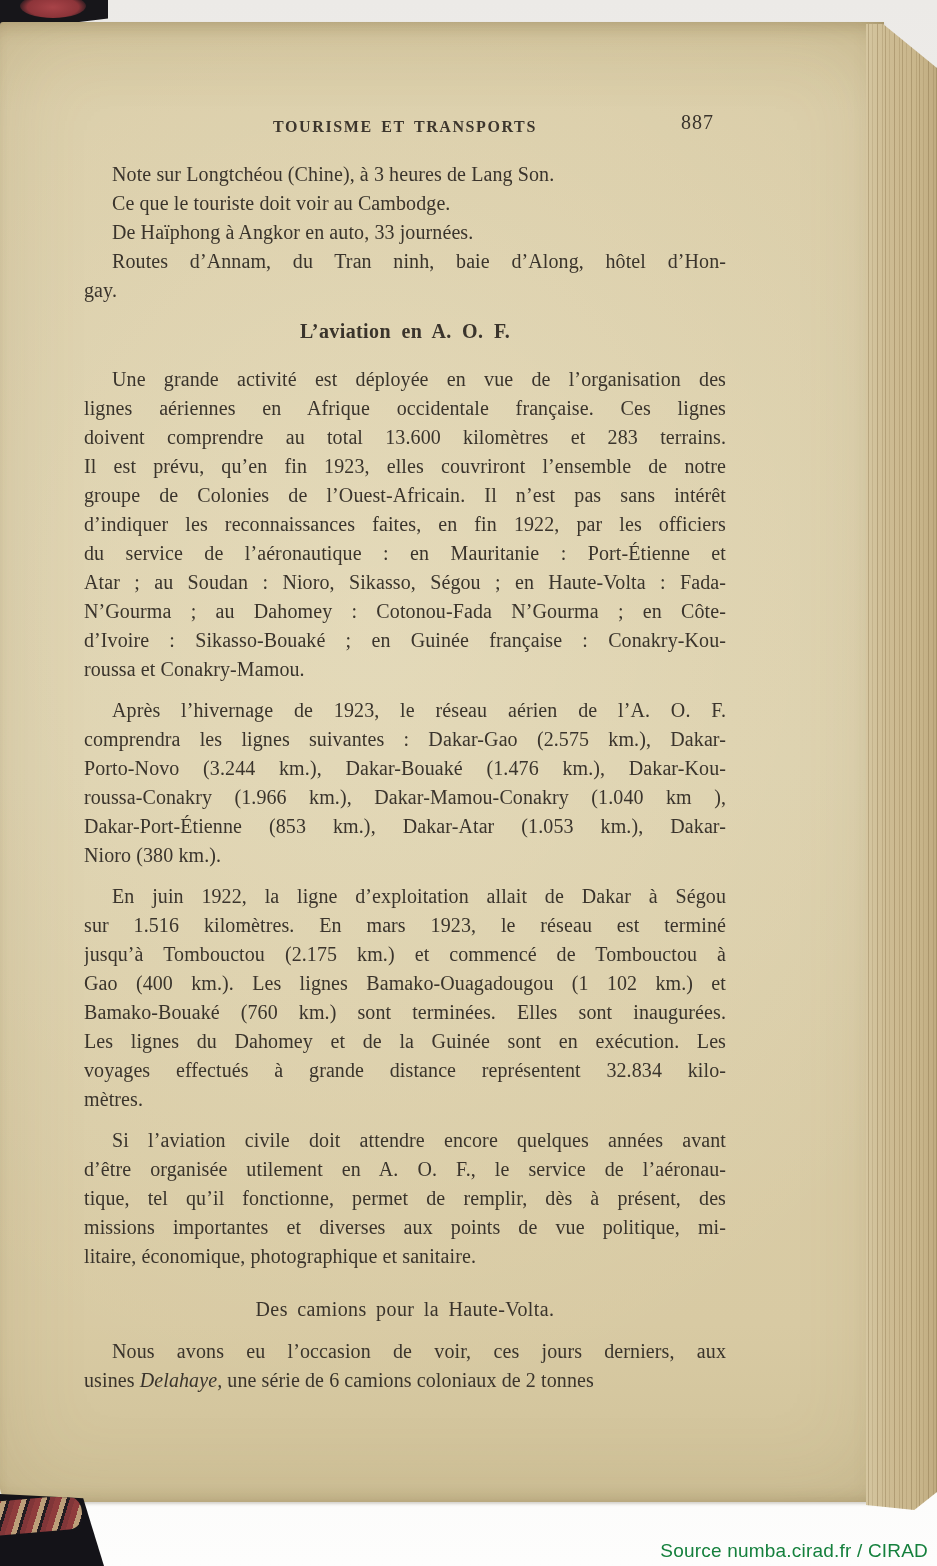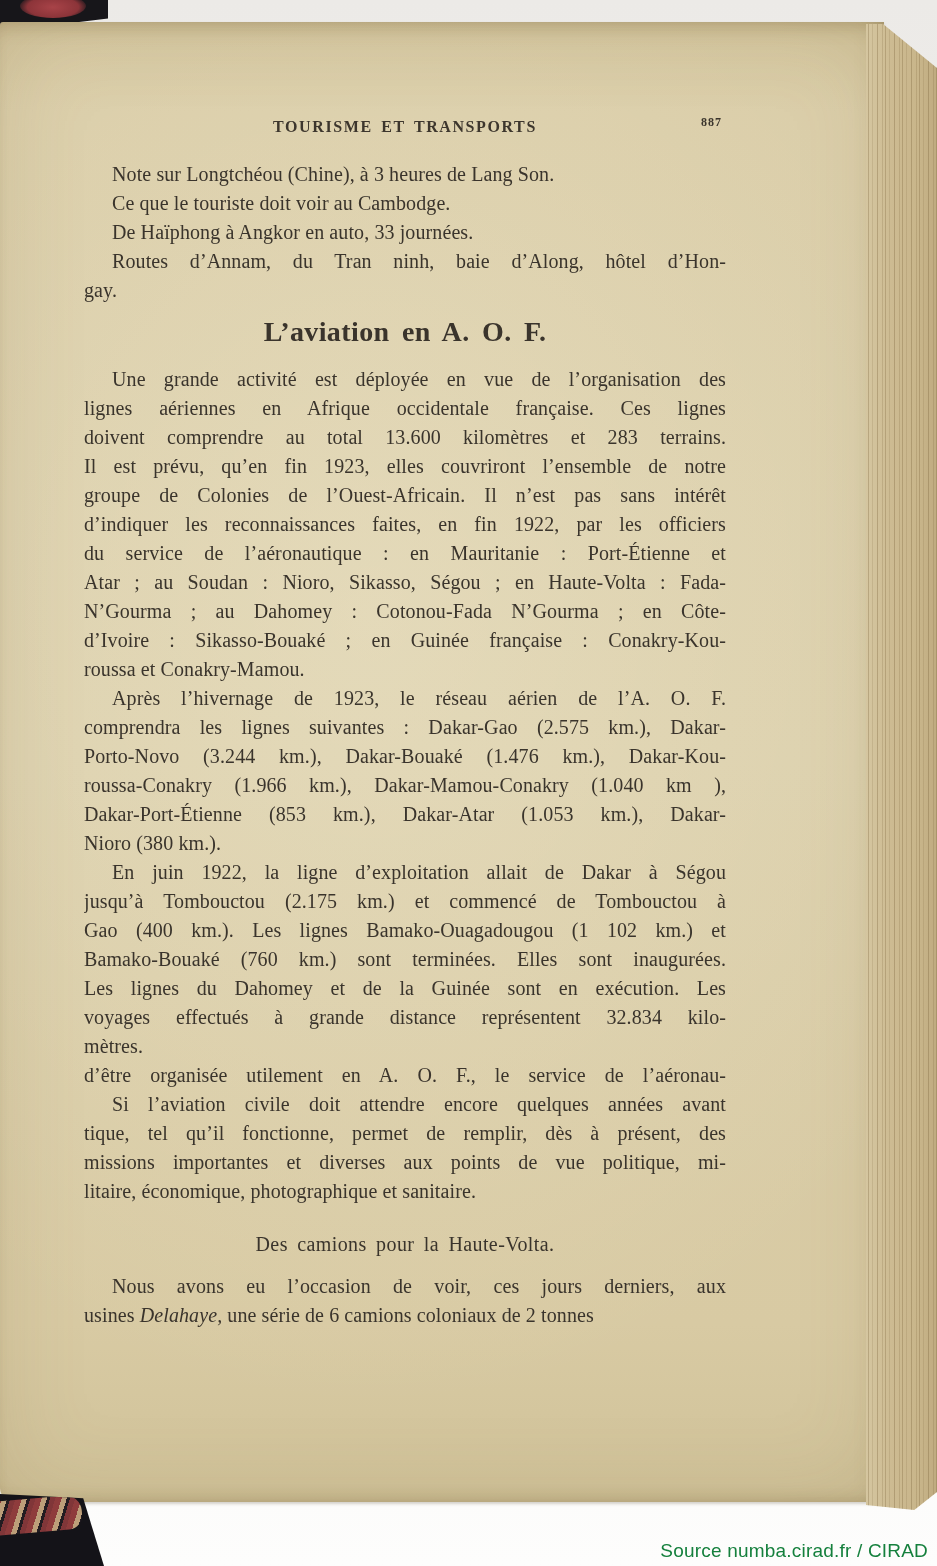--- a/index.html
+++ b/index.html
@@ -71,40 +71,40 @@
     color:#3a342c; font-size:20px; line-height:29px;
     letter-spacing:.1px;
   }
 
   .running-head { position:relative; margin-top:90px; height:22px; }
   .running-head .title {
     text-align:center; font-weight:bold; font-size:16px;
     letter-spacing:1.6px; word-spacing:3px; color:#3d362d;
   }
   .running-head .pagenum {
-    position:absolute; right:4px; top:-4px;
-    font-weight:bold; font-size:12px; letter-spacing:1px;
+    position:absolute; right:12px; top:-4px;
+    font-weight:normal; font-size:20px; letter-spacing:1px;
   }
 
   .intro { margin-top:26px; }
-  .para  { margin-top:0; }
+  .para  { margin-top:12px; }
   .para1 { margin-top:18px; }
   .para5 { margin-top:12px; }
 
   .line {
     height:29px; overflow:hidden;
     text-align:justify; text-align-last:justify;
   }
   .line.left { text-align:left; text-align-last:left; }
   .line.ind  { text-indent:28px; }
   .it { font-style:italic; }
 
   .h1 {
     margin-top:12px; height:30px; text-align:center;
-    font-weight:bold; font-size:28px; letter-spacing:.4px; word-spacing:5px;
+    font-weight:bold; font-size:20px; letter-spacing:.4px; word-spacing:5px;
   }
   .h2 {
     margin-top:24px; margin-bottom:12px; height:30px; text-align:center;
     font-weight:normal; font-size:20px; letter-spacing:.4px; word-spacing:4px;
   }
 
   .footer-credit {
     position:absolute; right:9px; bottom:4px;
     font-family:"Liberation Sans",sans-serif;
     font-size:19px; color:#15803d; letter-spacing:.2px;
@@ -153,31 +153,32 @@
       <div class="line ind">Après l’hivernage de 1923, le réseau aérien de l’A. O. F.</div>
       <div class="line">comprendra les lignes suivantes : Dakar-Gao (2.575 km.), Dakar-</div>
       <div class="line">Porto-Novo (3.244 km.), Dakar-Bouaké (1.476 km.), Dakar-Kou-</div>
       <div class="line">roussa-Conakry (1.966 km.), Dakar-Mamou-Conakry (1.040 km ),</div>
       <div class="line">Dakar-Port-Étienne (853 km.), Dakar-Atar (1.053 km.), Dakar-</div>
       <div class="line left">Nioro (380 km.).</div>
     </div>
 
     <div class="para">
       <div class="line ind">En juin 1922, la ligne d’exploitation allait de Dakar à Ségou</div>
+      <div class="line">sur 1.516 kilomètres. En mars 1923, le réseau est terminé</div>
       <div class="line">jusqu’à Tombouctou (2.175 km.) et commencé de Tombouctou à</div>
       <div class="line">Gao (400 km.). Les lignes Bamako-Ouagadougou (1 102 km.) et</div>
       <div class="line">Bamako-Bouaké (760 km.) sont terminées. Elles sont inaugurées.</div>
       <div class="line">Les lignes du Dahomey et de la Guinée sont en exécution. Les</div>
       <div class="line">voyages effectués à grande distance représentent 32.834 kilo-</div>
       <div class="line left">mètres.</div>
     </div>
 
     <div class="para">
+      <div class="line ind">Si l’aviation civile doit attendre encore quelques années avant</div>
       <div class="line">d’être organisée utilement en A. O. F., le service de l’aéronau-</div>
-      <div class="line ind">Si l’aviation civile doit attendre encore quelques années avant</div>
       <div class="line">tique, tel qu’il fonctionne, permet de remplir, dès à présent, des</div>
       <div class="line">missions importantes et diverses aux points de vue politique, mi-</div>
       <div class="line left">litaire, économique, photographique et sanitaire.</div>
     </div>
 
     <div class="h2">Des camions pour la Haute-Volta.</div>
 
     <div class="para para5">
       <div class="line ind">Nous avons eu l’occasion de voir, ces jours derniers, aux</div>
       <div class="line left"><span>usines </span><span class="it">Delahaye,</span><span> une série de 6 camions coloniaux de 2 tonnes</span></div>

